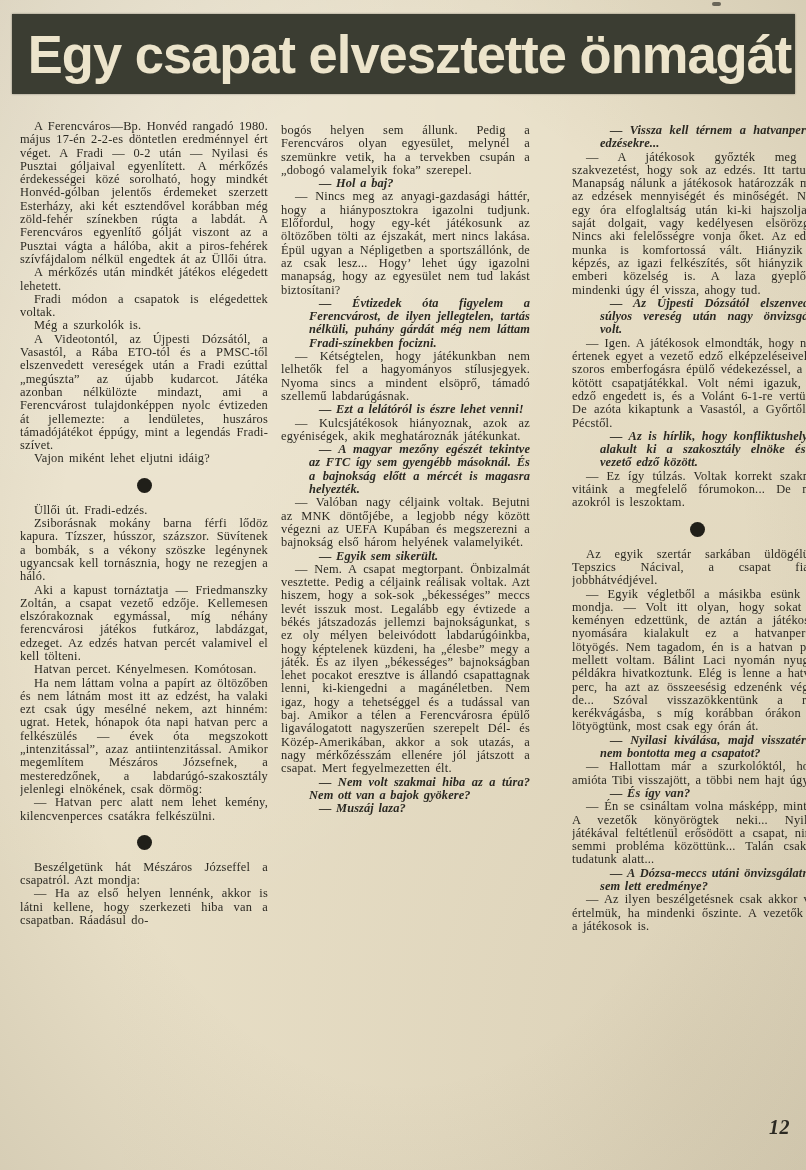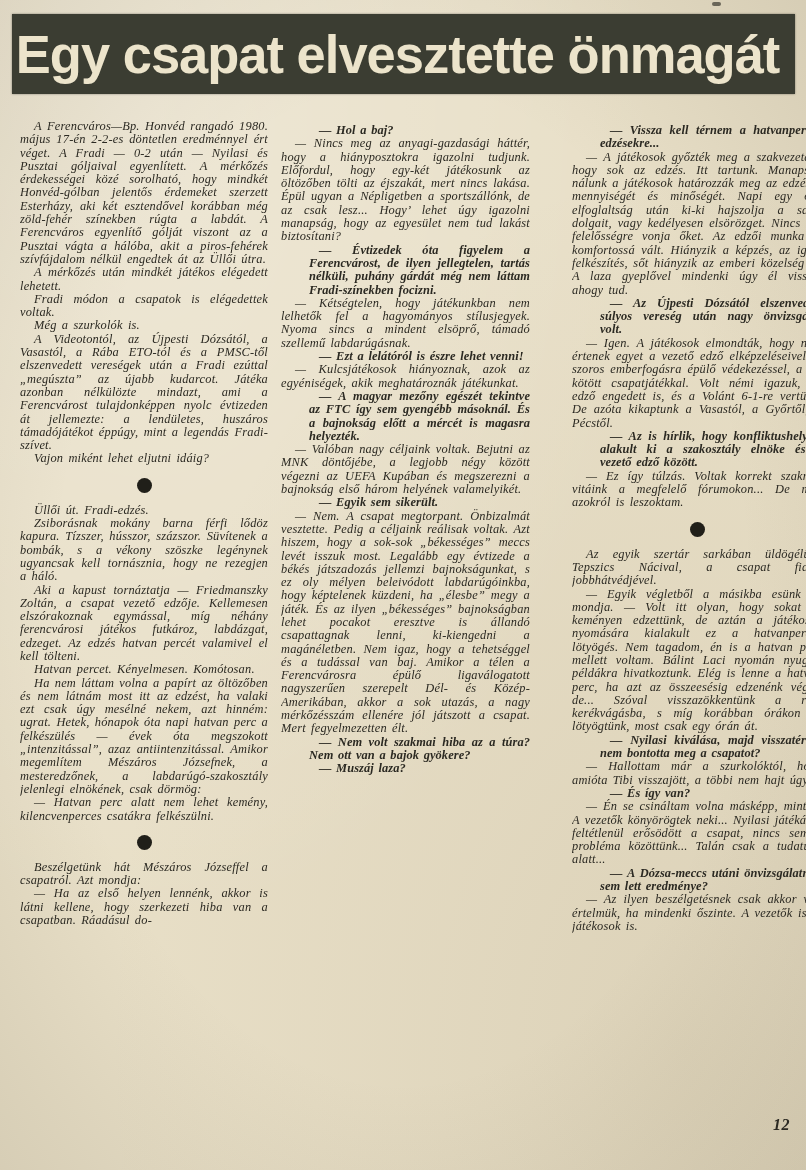--- a/index.html
+++ b/index.html
@@ -17,21 +17,21 @@
       radial-gradient(ellipse at 85% 90%, rgba(120,100,60,0.10), rgba(120,100,60,0) 60%),
       radial-gradient(ellipse at 50% 50%, rgba(0,0,0,0) 60%, rgba(90,80,55,0.12) 100%),
       var(--paper);
     overflow:hidden;
     font-family:"Liberation Serif", serif;
     color:var(--ink);
   }
   .banner{
     position:absolute;left:12px;top:14px;width:783px;height:80px;
     background:var(--banner);
-    display:flex;align-items:center;justify-content:flex-start;
+    display:flex;align-items:center;justify-content:flex-end;
     box-shadow:0 0 2px rgba(0,0,0,0.4);
   }
   .banner h1{
     margin:0;
     font-family:"Liberation Sans", sans-serif;
     font-weight:700;
     font-size:53px;
     letter-spacing:-1px;
     transform:scaleX(0.99);
     color:var(--banner-text);
@@ -43,32 +43,32 @@
   }
   .col{
     position:absolute;top:120px;height:1042px;overflow:hidden;
     font-size:12.4px;line-height:13.3px;
     text-align:justify;
     letter-spacing:0.2px;word-spacing:1.9px;
   }
   .col1{left:20px;width:248px;}
   .col2{left:281px;width:249px;top:124px;}
   .col3{left:544px;width:250px;top:124px;margin-left:28px;}
-  .col p{margin:0;text-indent:14px;font-style:italic;}
+  .col p{margin:0;text-indent:14px;}
   .col p.cont{text-indent:0;}
   .col p.q{
     font-style:italic;font-weight:700;
     margin-left:28px;text-indent:10px;
     letter-spacing:0.1px;word-spacing:1.4px;
   }
   .divider{display:flex;justify-content:center;padding:12px 0 11px;}
   .divider .dot{width:15px;height:15px;border-radius:50%;background:#201f19;}
   .pageno{
     position:absolute;right:16px;top:1116px;
-    font-style:italic;font-weight:700;font-size:16px;
+    font-style:italic;font-weight:700;font-size:20px;
     letter-spacing:0.5px;
   }
 </style>
 </head>
 <body>
 
 <div class="page">
   <div class="banner">
     <h1>Egy csapat elvesztette önmagát</h1>
   </div>
@@ -89,20 +89,21 @@
       <p class="p">Hatvan percet. Kényelmesen. Komótosan.</p>
       <p class="p">Ha nem láttam volna a papírt az öltözőben és nem látnám most itt az edzést, ha valaki ezt csak úgy mesélné nekem, azt hinném: ugrat. Hetek, hónapok óta napi hatvan perc a felkészülés — évek óta megszokott „intenzitással”, azaz antiintenzitással. Amikor megemlítem Mészáros Józsefnek, a mesteredzőnek, a labdarúgó-szakosztály jelenlegi elnökének, csak dörmög:</p>
       <p class="p">— Hatvan perc alatt nem lehet kemény, kilencvenperces csatákra felkészülni.</p>
       <div class="divider">
         <span class="dot"></span>
       </div>
       <p class="p">Beszélgetünk hát Mészáros Józseffel a csapatról. Azt mondja:</p>
       <p class="p">— Ha az első helyen lennénk, akkor is látni kellene, hogy szerkezeti hiba van a csapatban. Ráadásul do-</p>
     </div>
   <div class="col col2">
+      <p class="cont">bogós helyen sem állunk. Pedig a Ferencváros olyan egyesület, melynél a szemünkre vetik, ha a tervekben csupán a „dobogó valamelyik foka” szerepel.</p>
       <p class="q">— Hol a baj?</p>
       <p class="p">— Nincs meg az anyagi-gazdasági háttér, hogy a hiányposztokra igazolni tudjunk. Előfordul, hogy egy-két játékosunk az öltözőben tölti az éjszakát, mert nincs lakása. Épül ugyan a Népligetben a sportszállónk, de az csak lesz... Hogy’ lehet úgy igazolni manapság, hogy az egyesület nem tud lakást biztosítani?</p>
       <p class="q">— Évtizedek óta figyelem a Ferencvárost, de ilyen jellegtelen, tartás nélküli, puhány gárdát még nem láttam Fradi-színekben focizni.</p>
       <p class="p">— Kétségtelen, hogy játékunkban nem lelhetők fel a hagyományos stílusjegyek. Nyoma sincs a mindent elsöprő, támadó szellemű labdarúgásnak.</p>
       <p class="q">— Ezt a lelátóról is észre lehet venni!</p>
       <p class="p">— Kulcsjátékosok hiányoznak, azok az egyéniségek, akik meghatároznák játékunkat.</p>
       <p class="q">— A magyar mezőny egészét tekintve az FTC így sem gyengébb másoknál. És a bajnokság előtt a mércét is magasra helyezték.</p>
       <p class="p">— Valóban nagy céljaink voltak. Bejutni az MNK döntőjébe, a legjobb négy között végezni az UEFA Kupában és megszerezni a bajnokság első három helyének valamelyikét.</p>
       <p class="q">— Egyik sem sikerült.</p>
       <p class="p">— Nem. A csapat megtorpant. Önbizalmát vesztette. Pedig a céljaink reálisak voltak. Azt hiszem, hogy a sok-sok „békességes” meccs levét isszuk most. Legalább egy évtizede a békés játszadozás jellemzi bajnokságunkat, s ez oly mélyen beleivódott labdarúgóinkba, hogy képtelenek küzdeni, ha „élesbe” megy a játék. És az ilyen „békességes” bajnokságban lehet pocakot eresztve is állandó csapattagnak lenni, ki-kiengedni a magánéletben. Nem igaz, hogy a tehetséggel és a tudással van baj. Amikor a télen a Ferencvárosra épülő ligaválogatott nagyszerűen szerepelt Dél- és Közép-Amerikában, akkor a sok utazás, a nagy mérkőzésszám ellenére jól játszott a csapat. Mert fegyelmezetten élt.</p>

